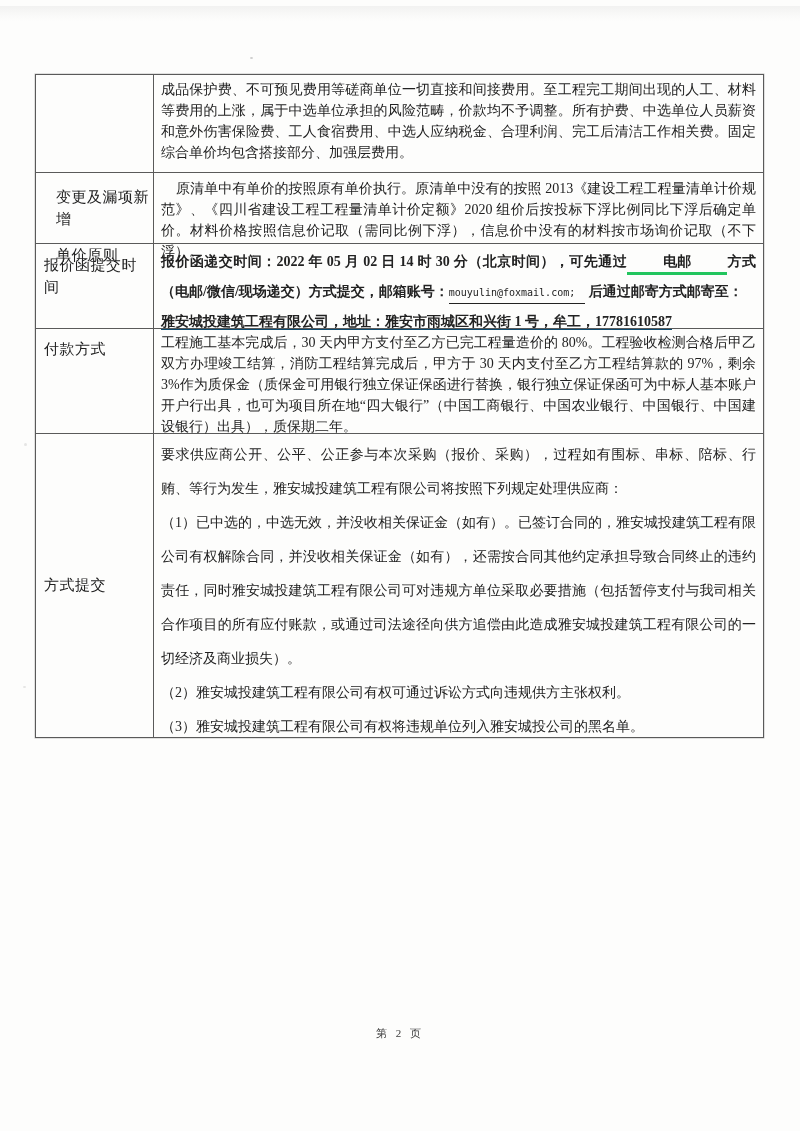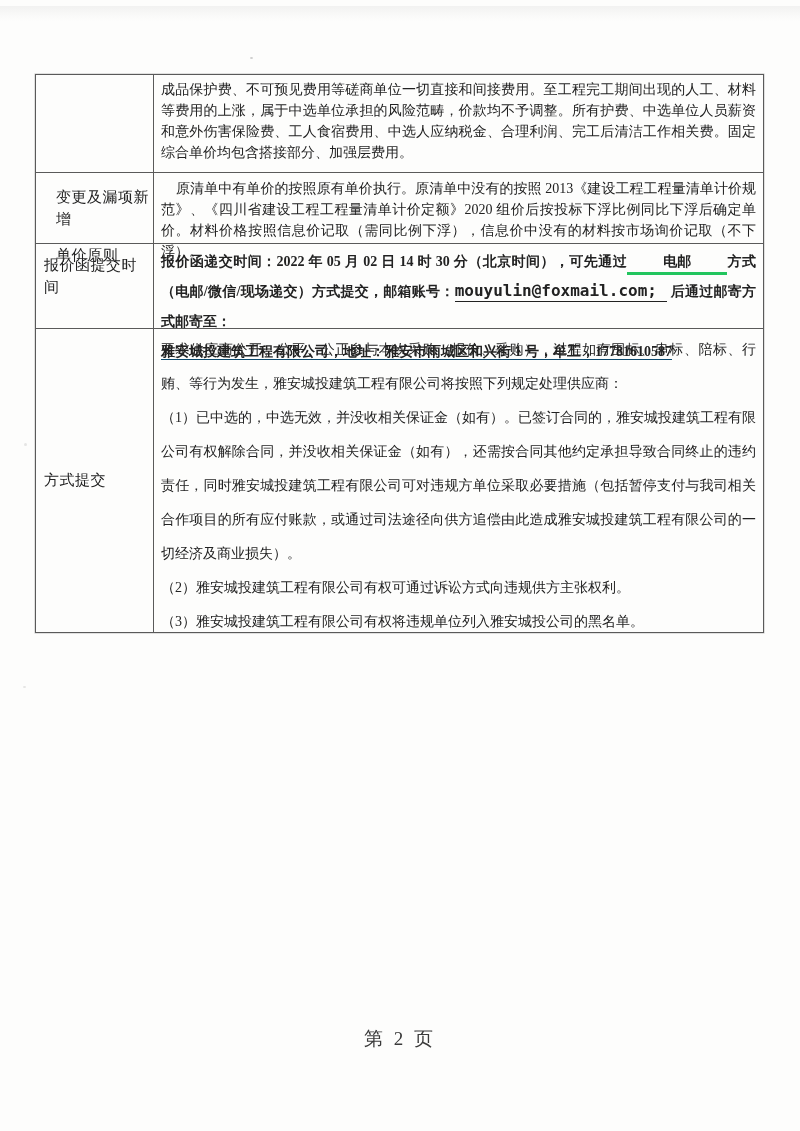--- a/index.html
+++ b/index.html
@@ -88,41 +88,41 @@
 
   .blank-underline {
     display: inline-block;
     min-width: 100px;
     text-align: center;
     border-bottom: 3px solid #22c55e;
     line-height: 20px;
   }
   .email-mono {
     font-family: "DejaVu Sans Mono", "Liberation Mono", monospace;
-    font-weight: bold;
-    font-size: 16px;
+    font-weight: normal;
+    font-size: 10px;
     border-bottom: 1.5px solid #222;
     padding-right: 10px;
     line-height: 20px;
     display: inline-block;
   }
   .underlined-block {
     display: inline;
     border-bottom: 1px solid #0c4a6e;
     font-weight: 700;
   }
   .mailto-line { line-height: 30px; }
 
   .page-footer {
     position: absolute;
     left: 0;
     top: 1026px;
     width: 100%;
     text-align: center;
-    font-size: 19px;
+    font-size: 11px;
     letter-spacing: 3px;
     color: #3a3a3a;
   }
 </style>
 </head>
 <body>
 
 <div class="scan-band"></div>
 <div class="speck s1"></div>
 <div class="speck s2"></div>
@@ -149,20 +149,26 @@
   </div>
 
   <div class="t-row row-3">
     <div class="label-cell">报价函提交时间</div>
     <div class="content-cell">
       <p><span>报价函递交时间：2022 年 05 月 02 日 14 时 30 分（北京时间），可先通过</span><span class="blank-underline">电邮</span><span>方式（电邮/微信/现场递交）方式提交，邮箱账号：</span><span class="email-mono">mouyulin@foxmail.com;</span><span> 后通过邮寄方式邮寄至：</span></p>
       <p class="mailto-line"><span class="underlined-block">雅安城投建筑工程有限公司，地址：雅安市雨城区和兴街 1 号，牟工，17781610587</span></p>
     </div>
   </div>
 
+  <div class="t-row row-4">
+    <div class="label-cell">付款方式</div>
+    <div class="content-cell">
+      <p>工程施工基本完成后，30 天内甲方支付至乙方已完工程量造价的 80%。工程验收检测合格后甲乙双方办理竣工结算，消防工程结算完成后，甲方于 30 天内支付至乙方工程结算款的 97%，剩余 3%作为质保金（质保金可用银行独立保证保函进行替换，银行独立保证保函可为中标人基本账户开户行出具，也可为项目所在地“四大银行”（中国工商银行、中国农业银行、中国银行、中国建设银行）出具），质保期二年。</p>
+    </div>
+  </div>
 
   <div class="t-row row-5">
     <div class="label-cell">
       <span>方式提交</span>
     </div>
     <div class="content-cell">
       <p>要求供应商公开、公平、公正参与本次采购（报价、采购），过程如有围标、串标、陪标、行贿、等行为发生，雅安城投建筑工程有限公司将按照下列规定处理供应商：</p>
       <p>（1）已中选的，中选无效，并没收相关保证金（如有）。已签订合同的，雅安城投建筑工程有限公司有权解除合同，并没收相关保证金（如有），还需按合同其他约定承担导致合同终止的违约责任，同时雅安城投建筑工程有限公司可对违规方单位采取必要措施（包括暂停支付与我司相关合作项目的所有应付账款，或通过司法途径向供方追偿由此造成雅安城投建筑工程有限公司的一切经济及商业损失）。</p>
       <p>（2）雅安城投建筑工程有限公司有权可通过诉讼方式向违规供方主张权利。</p>
       <p>（3）雅安城投建筑工程有限公司有权将违规单位列入雅安城投公司的黑名单。</p>

